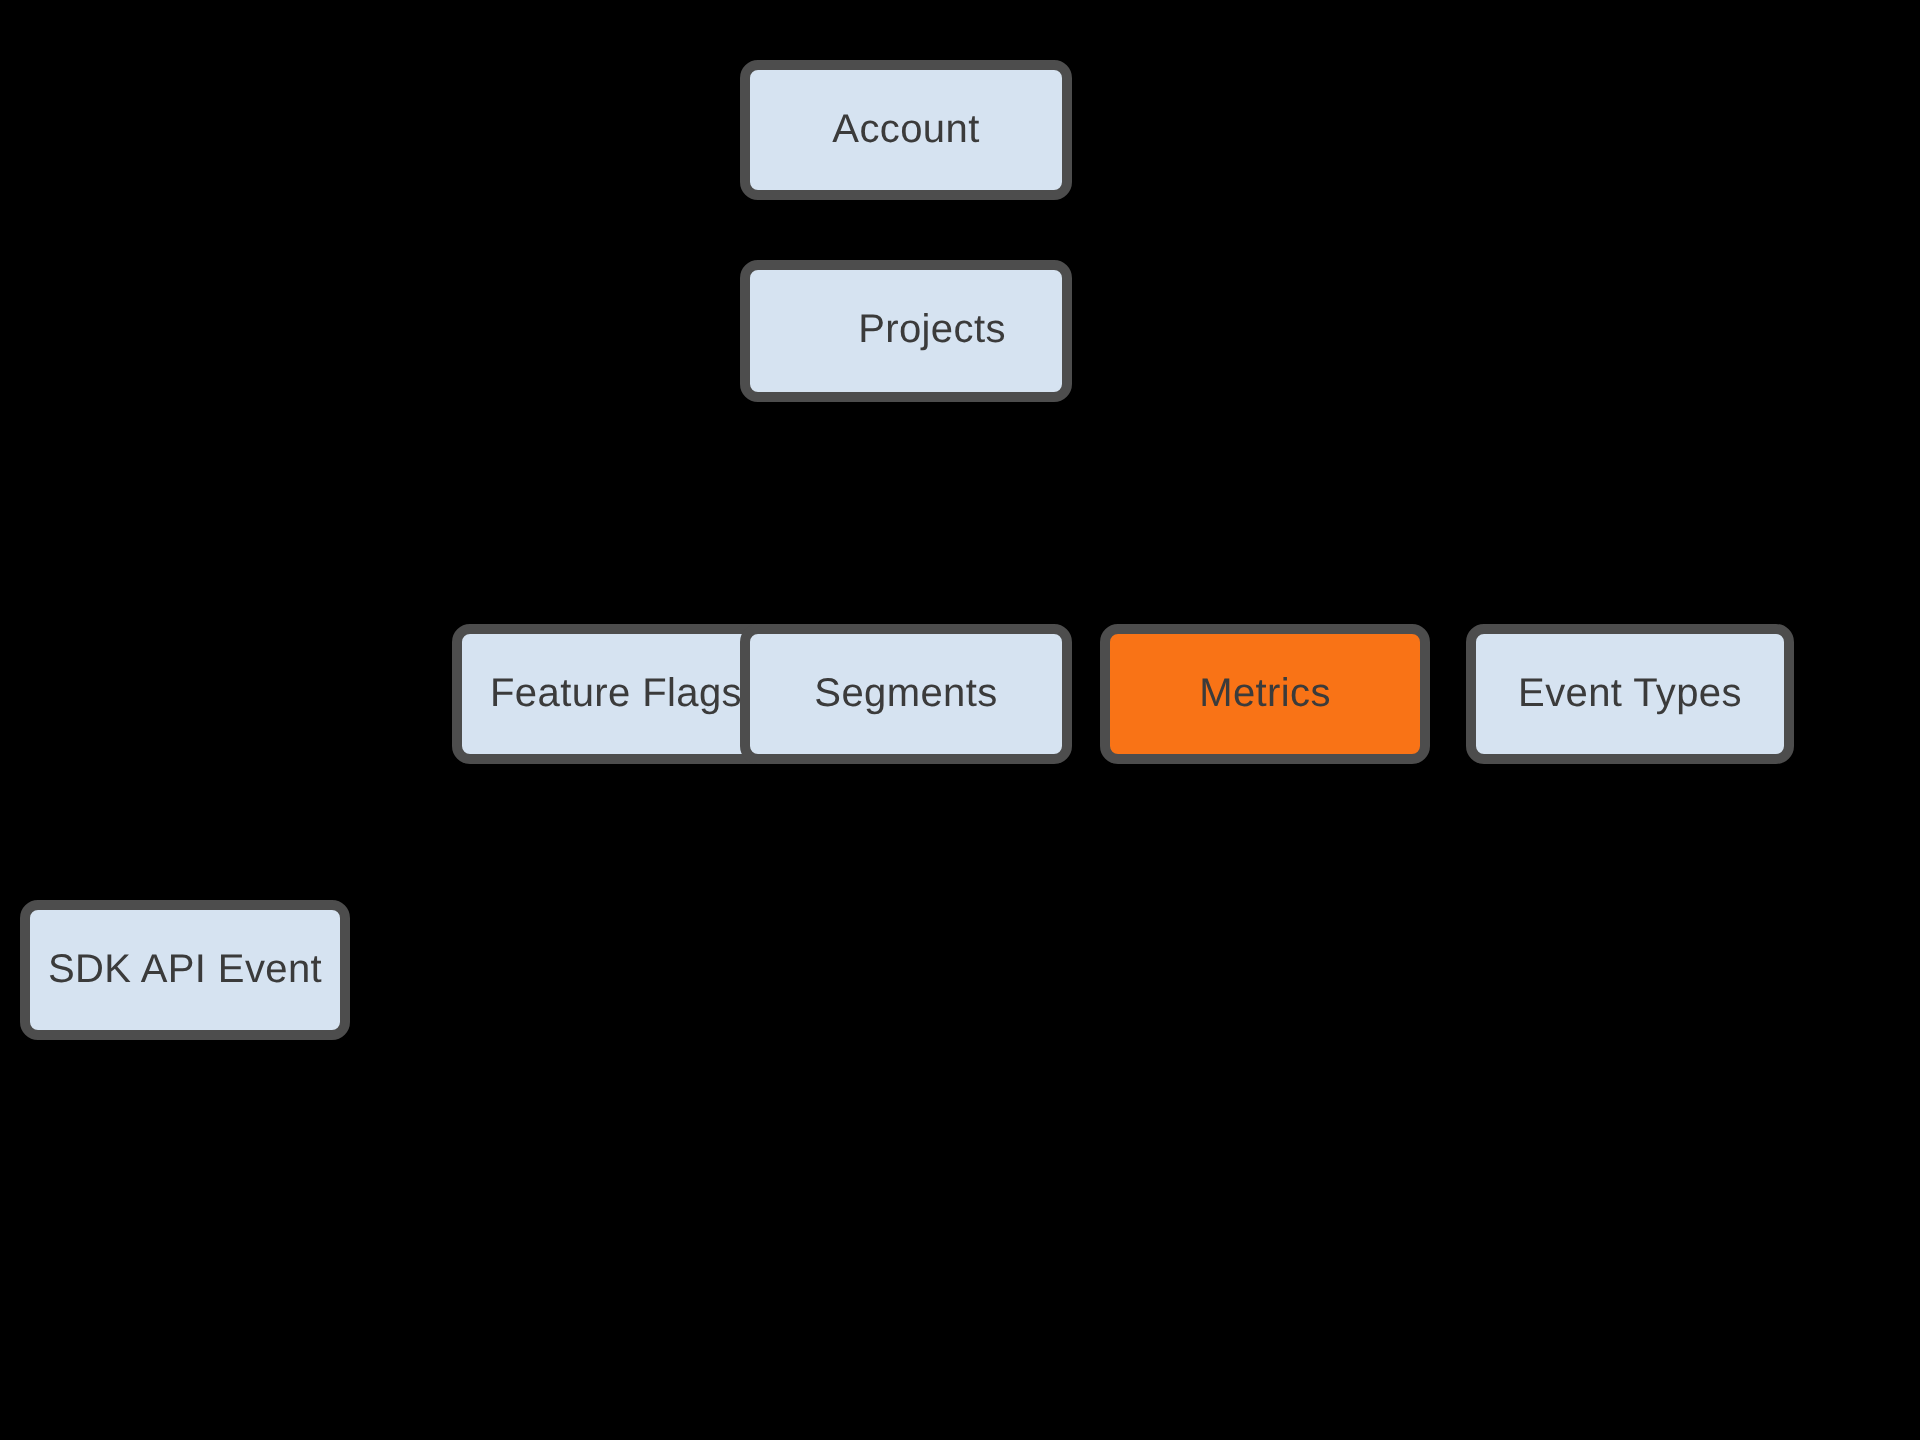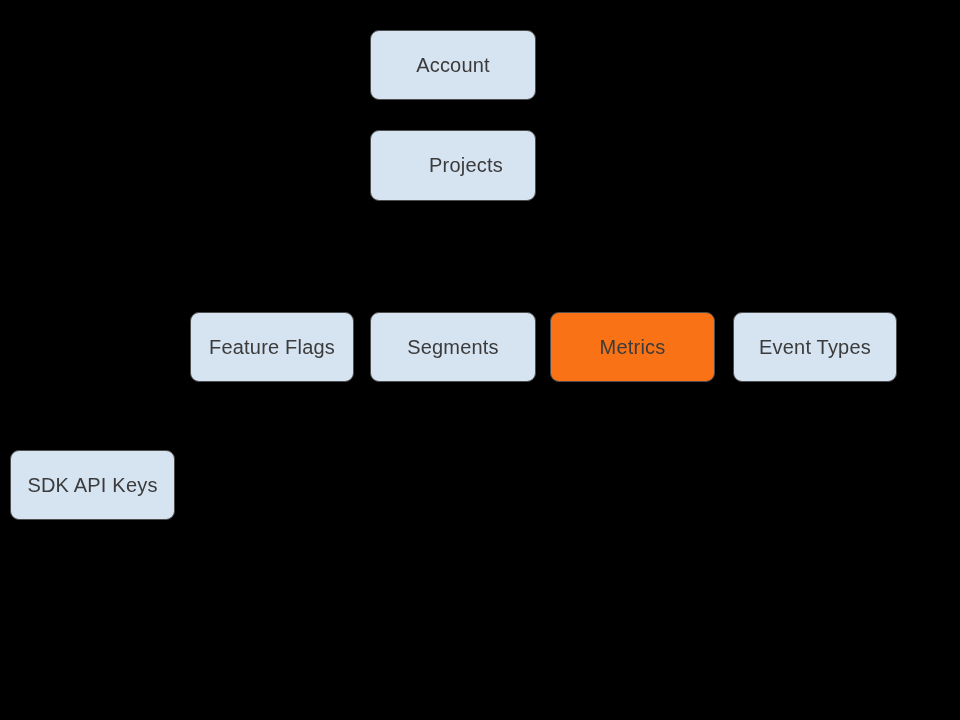--- a/index.html
+++ b/index.html
@@ -16,21 +16,21 @@
   .canvas {
     position: absolute;
     left: 0;
     top: 0;
     width: 960px;
     height: 720px;
   }
   .node {
     position: absolute;
     border-radius: 9px;
-    border: 1px solid #be185d;
+    border: 5px solid #be185d;
     box-sizing: border-box;
     display: flex;
     align-items: center;
     justify-content: center;
     font-size: 20px;
     letter-spacing: 0.2px;
     white-space: nowrap;
   }
   #node-account       { left: 370px; top: 30px;  width: 166px; height: 70px; }
   #node-projects      { left: 370px; top: 130px; width: 166px; height: 71px; }
@@ -43,22 +43,22 @@
 </style>
 </head>
 <body style="background: rgb(0, 0, 0);">
 
 <div class="canvas">
   <div class="node" id="node-account" style="background: rgb(214, 227, 241); color: rgb(59, 59, 59); border-color: rgb(77, 77, 77);">Account</div>
 
   <div class="node" id="node-projects" style="background: rgb(214, 227, 241); color: rgb(59, 59, 59); border-color: rgb(77, 77, 77); padding-left: 26px;">Projects</div>
 
 
-  <div class="node" id="node-feature-flags" style="background: rgb(214, 227, 241); color: rgb(59, 59, 59); border-color: rgb(77, 77, 77);">Feature Flags</div>
+  <div class="node" id="node-feature-flags" style="background: rgb(214, 227, 241); color: rgb(59, 59, 59); border-color: rgb(77, 77, 77); margin-left: 36px;">Feature Flags</div>
 
   <div class="node" id="node-segments" style="background: rgb(214, 227, 241); color: rgb(59, 59, 59); border-color: rgb(77, 77, 77);">Segments</div>
 
   <div class="node" id="node-metrics" style="background: #f97316; color: rgb(59, 59, 59); border-color: rgb(77, 77, 77);">Metrics</div>
 
   <div class="node" id="node-event-types" style="background: rgb(214, 227, 241); color: rgb(59, 59, 59); border-color: rgb(77, 77, 77);">Event Types</div>
 
-  <div class="node" id="node-sdk-api-keys" style="background: rgb(214, 227, 241); color: rgb(59, 59, 59); border-color: rgb(77, 77, 77);">SDK API Keys</div>
+  <div class="node" id="node-sdk-api-keys" style="background: rgb(214, 227, 241); color: rgb(59, 59, 59); border-color: rgb(77, 77, 77);">SDK API Event</div>
 </div>
 
 </body></html>

